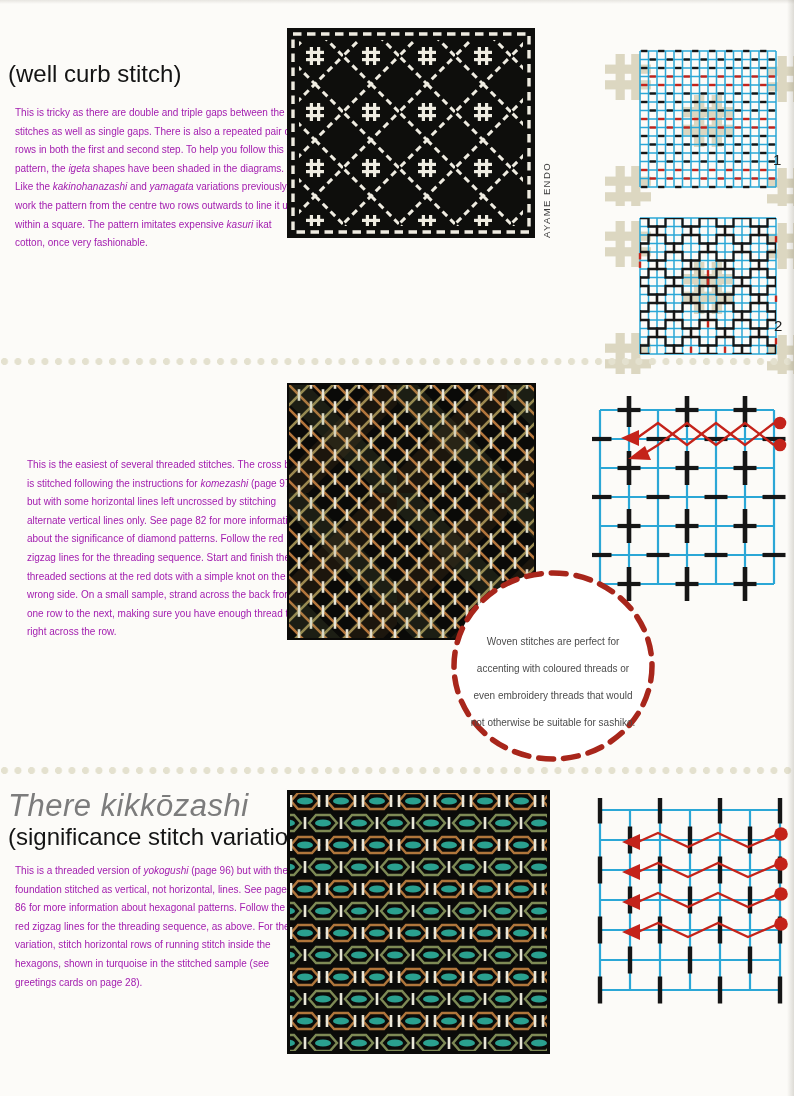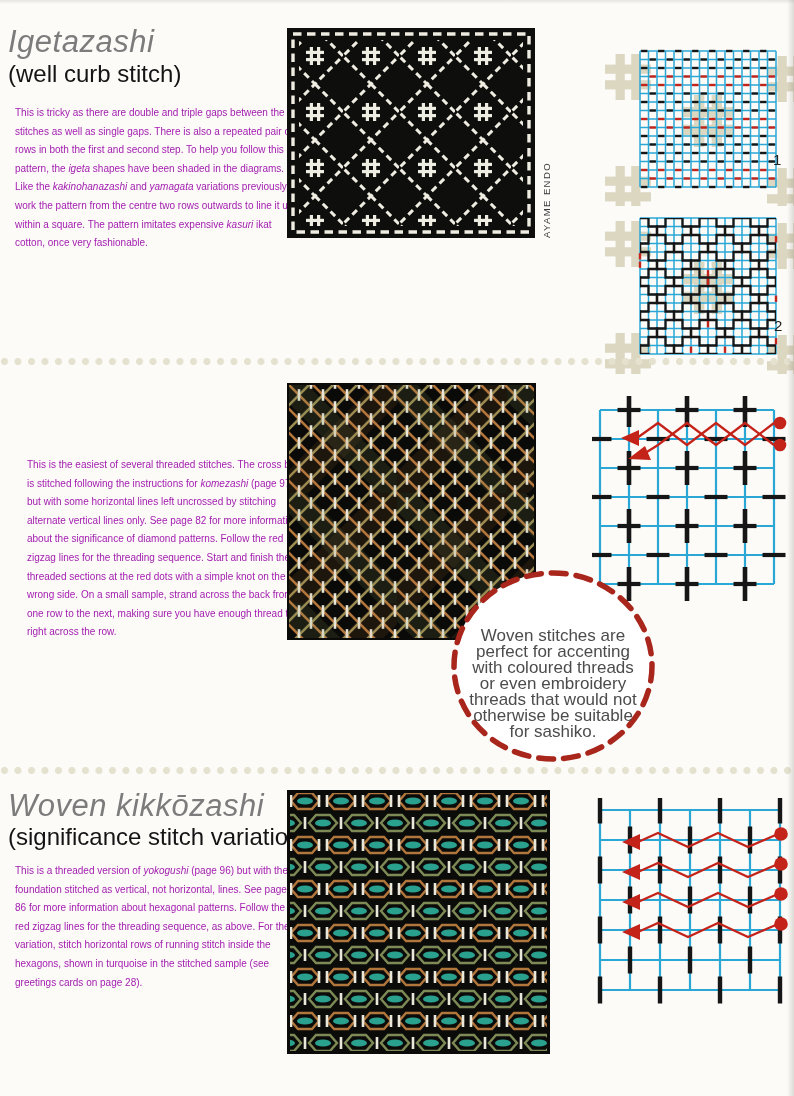--- a/index.html
+++ b/index.html
@@ -37,28 +37,27 @@
   .divider{position:absolute;left:0;width:794px;height:9px;background-repeat:repeat-x;
            background-image:radial-gradient(circle at 4.5px 4.5px,#e4e1cf 3.2px,rgba(0,0,0,0) 3.9px);
            background-size:13.5px 9px;}
   #div1{top:357px;} #div2{top:766px;}
 
   .idea{position:absolute;left:447px;top:566px;width:212px;height:200px;}
   .idea svg{position:absolute;left:0;top:0;}
   .idea-title{position:absolute;left:0;top:24px;width:100%;text-align:center;
               font-size:27px;font-weight:300;color:#8e8e8e;letter-spacing:1px;}
   .idea-body{position:absolute;left:21px;top:62px;width:170px;text-align:center;
-             font-size:17px;line-height:16px;color:#4c4c4c;}
+             font-size:10px;line-height:27px;color:#4c4c4c;}
 </style>
 </head>
 <body>
 
 <div class="page">
 
-  <h1 class="title" id="t1">Igetazashi</h1>
   <h2 class="subtitle" id="st1">(well curb stitch)</h2>
   <p class="body" id="b1"><span>This is tricky as there are double and triple gaps between the stitches as well as single gaps. There is also a repeated pair of rows in both the first and second step. To help you follow this pattern, the </span><span class="it">igeta</span><span> shapes have been shaded in the diagrams. Like the </span><span class="it">kakinohanazashi</span><span> and </span><span class="it">yamagata</span><span> variations previously, work the pattern from the centre two rows outwards to line it up within a square. The pattern imitates expensive </span><span class="it">kasuri</span><span> ikat cotton, once very fashionable.</span></p>
 
   <figure class="photo" id="photo1">
     <svg width="248" height="210" xmlns="http://www.w3.org/2000/svg">
       <defs>
         <pattern id="p1" width="56" height="56" patternUnits="userSpaceOnUse">
           <path d="M28 0 L56 28 L28 56 L0 28 Z" fill="none" stroke="#efece1" stroke-width="3" stroke-dasharray="6.5 4.5"></path>
           <rect x="22.8" y="19" width="3.2" height="18" fill="#efece1"></rect>
           <rect x="30.0" y="19" width="3.2" height="18" fill="#efece1"></rect>
@@ -461,21 +460,21 @@
 
   <div class="idea">
     <svg width="212" height="200" xmlns="http://www.w3.org/2000/svg">
       <ellipse cx="106" cy="100" rx="99" ry="93" fill="#ffffff" stroke="#a8261b" stroke-width="5.5" stroke-dasharray="15 10" stroke-linecap="round"></ellipse>
     </svg>
     <div class="idea-body">Woven stitches are perfect for accenting with coloured threads or even embroidery threads that would not otherwise be suitable for sashiko.</div>
   </div>
 
   <div class="divider" id="div2"></div>
 
-  <h1 class="title" id="t3">Woven kikkōzashi</h1>
+  <h1 class="title" id="t3">There kikkōzashi</h1>
   <h2 class="subtitle" id="st3">(significance stitch variation)</h2>
   <p class="body" id="b3"><span>This is a threaded version of </span><span class="it">yokogushi</span><span> (page 96) but with the foundation stitched as vertical, not horizontal, lines. See page 86 for more information about hexagonal patterns. Follow the red zigzag lines for the threading sequence, as above. For the variation, stitch horizontal rows of running stitch inside the hexagons, shown in turquoise in the stitched sample (see greetings cards on page 28).</span></p>
 
   <figure class="photo" id="photo3">
     <svg width="263" height="264" xmlns="http://www.w3.org/2000/svg">
       <defs>
         <pattern id="p3" width="36" height="44" patternUnits="userSpaceOnUse">
           <path d="M4 11 L11 3 L25 3 L32 11 L25 19 L11 19 Z" fill="none" stroke="#b0763b" stroke-width="2.4"></path>
           <path d="M-14 33 L-7 25 L7 25 L14 33 L7 41 L-7 41 Z" fill="none" stroke="#7e8a55" stroke-width="2.4"></path>
           <path d="M22 33 L29 25 L43 25 L50 33 L43 41 L29 41 Z" fill="none" stroke="#7e8a55" stroke-width="2.4"></path>

